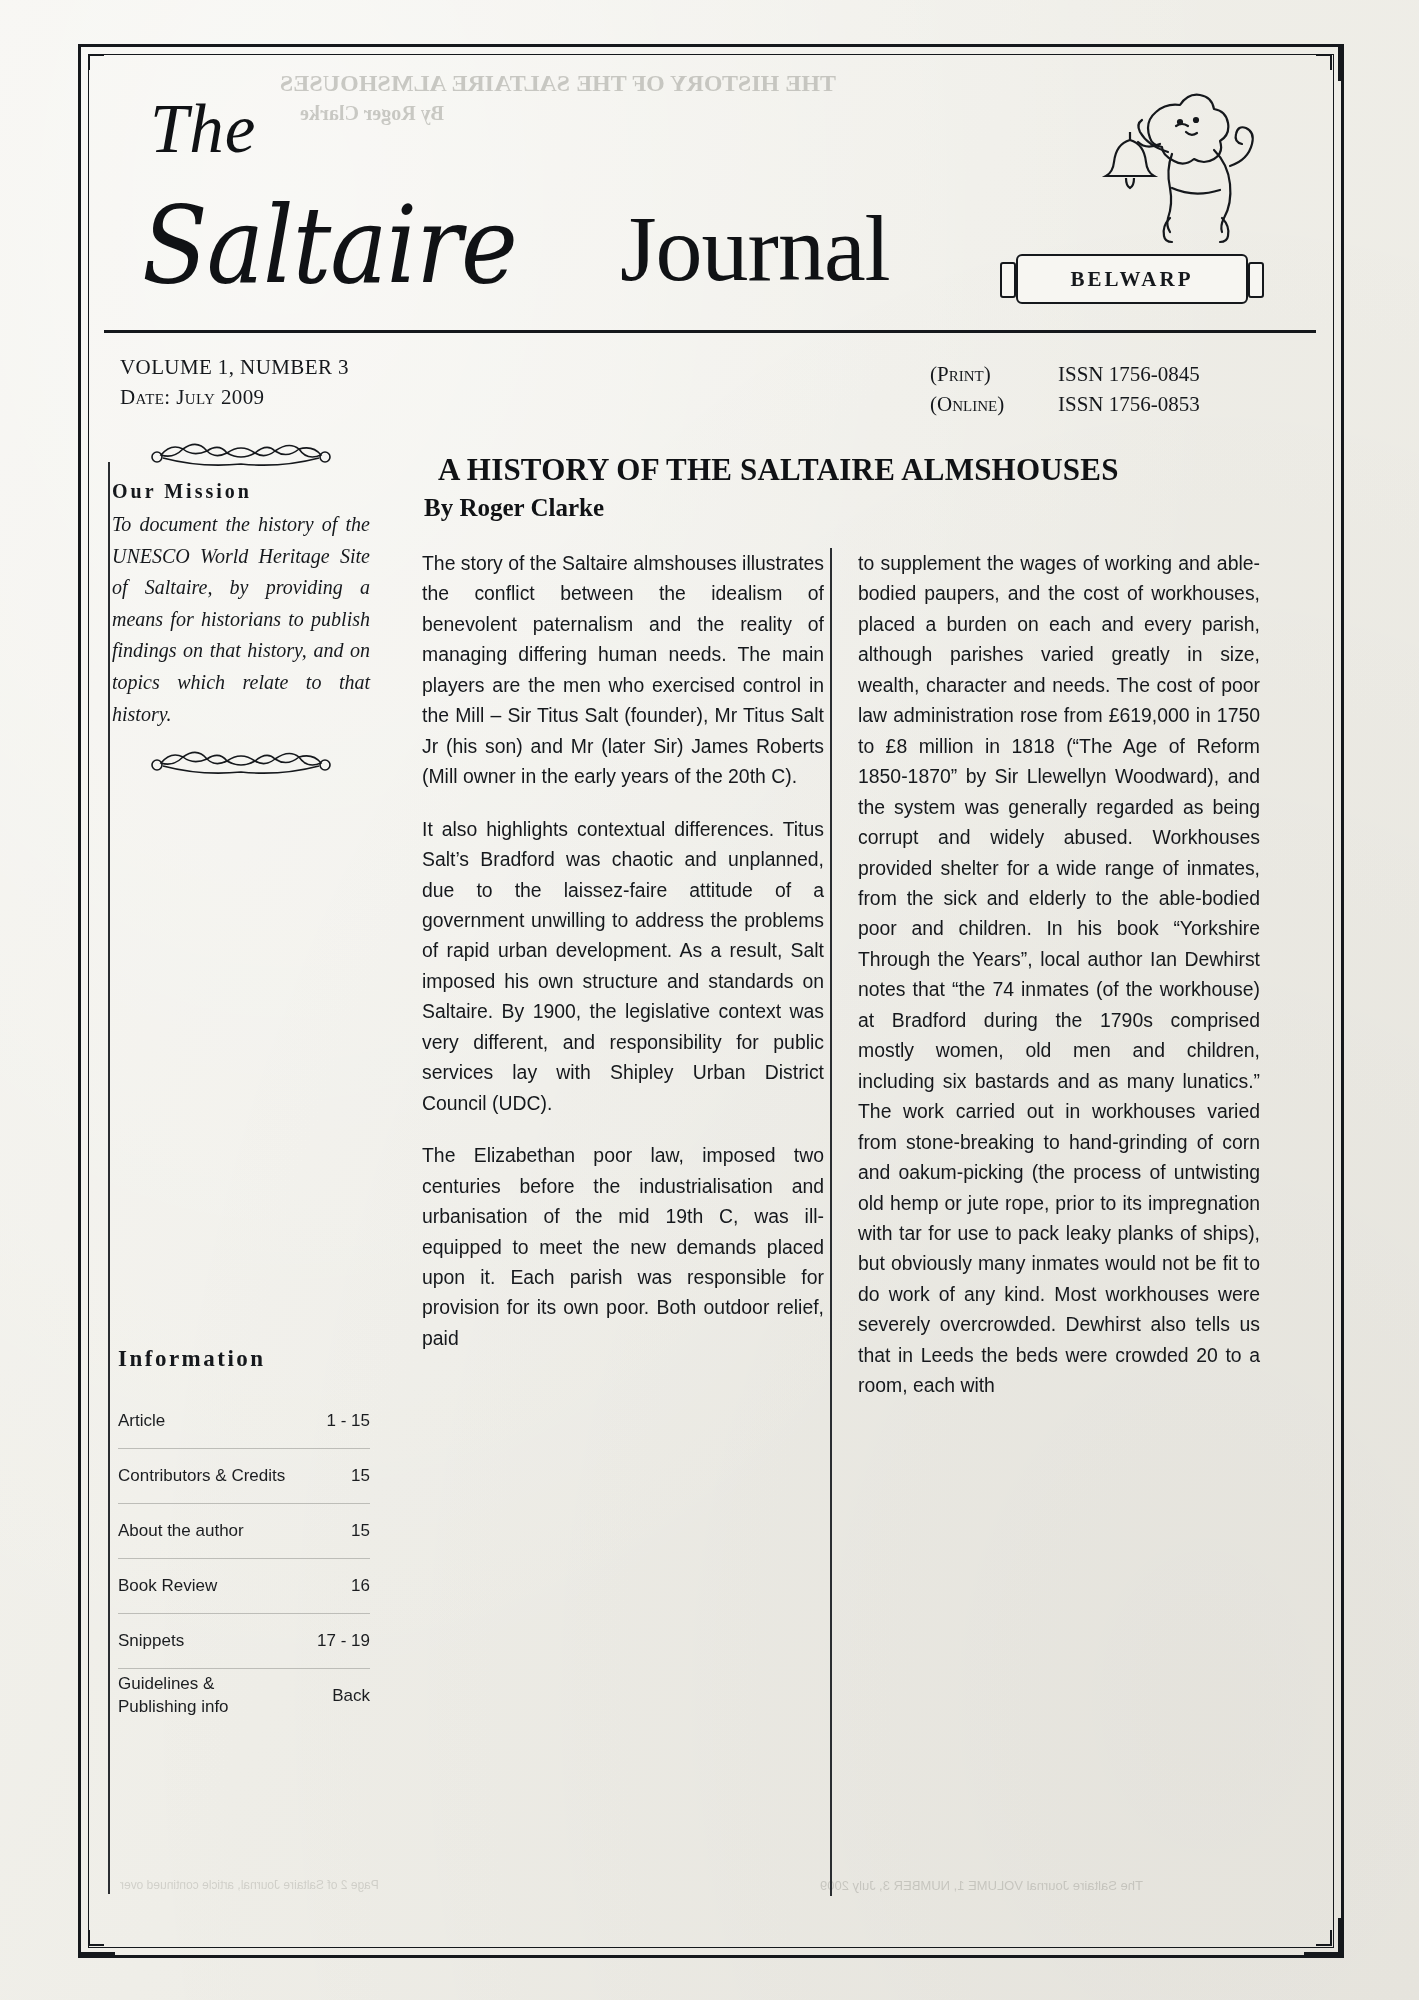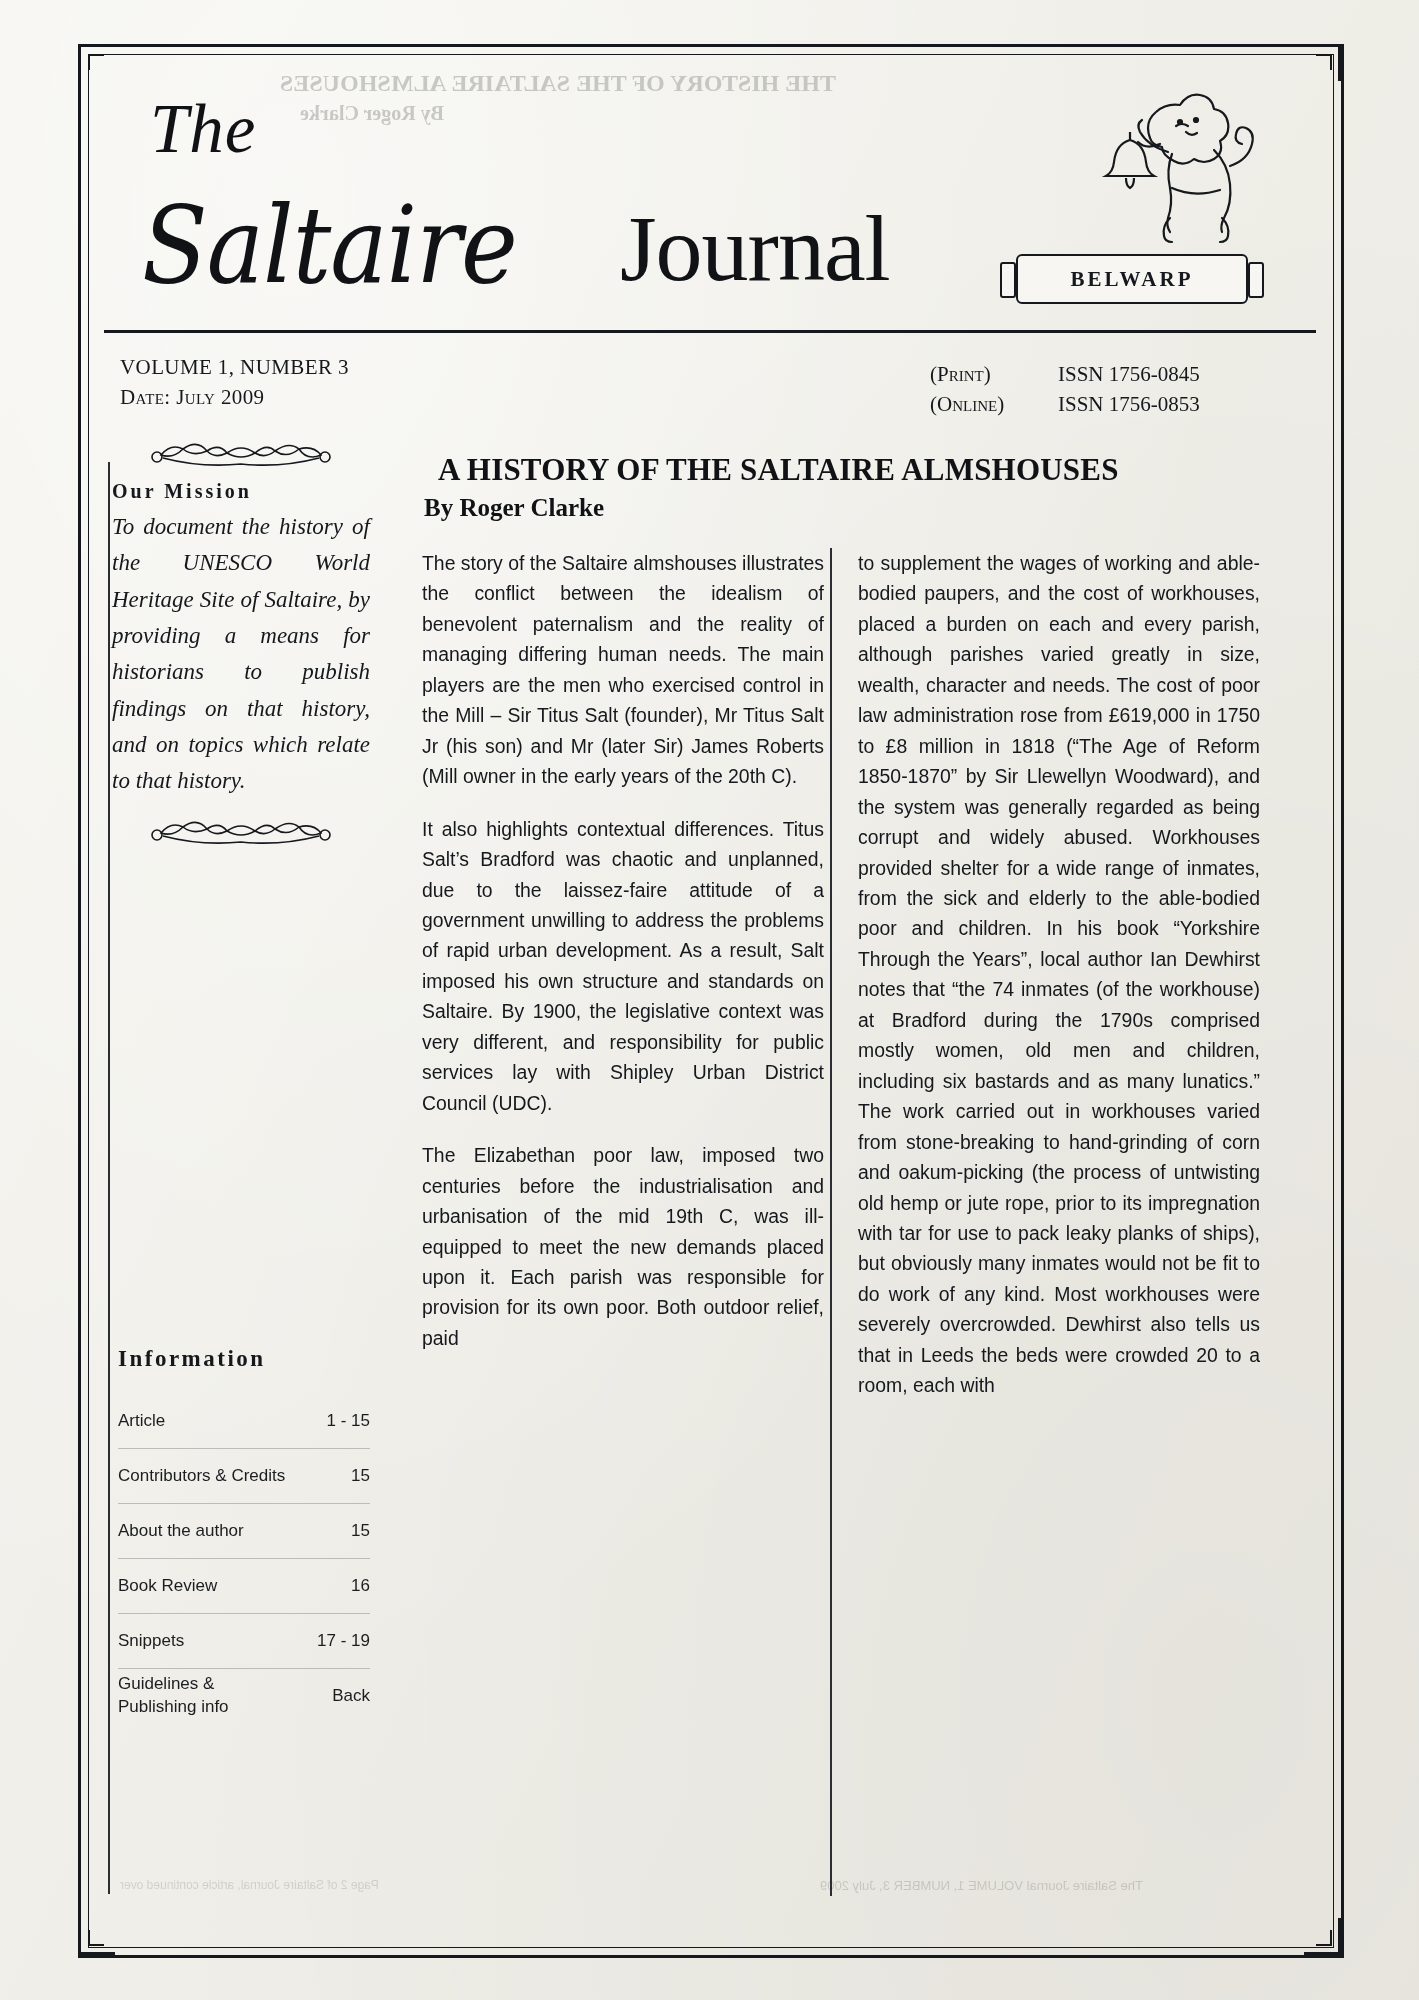--- a/index.html
+++ b/index.html
@@ -184,21 +184,21 @@
     font-family: "Liberation Serif", serif;
     font-weight: bold;
     font-size: 20px;
     letter-spacing: 3px;
     color: #15181c;
   }
   .mission-text {
     margin-top: 6px;
     font-family: "Liberation Serif", serif;
     font-style: italic;
-    font-size: 23px;
+    font-size: 20px;
     line-height: 1.58;
     color: #15181c;
     text-align: justify;
   }
   .sidebar-rule {
     position: absolute;
     left: 108px; top: 462px;
     width: 1.5px; height: 1432px;
     background: #2a2d31;
   }

